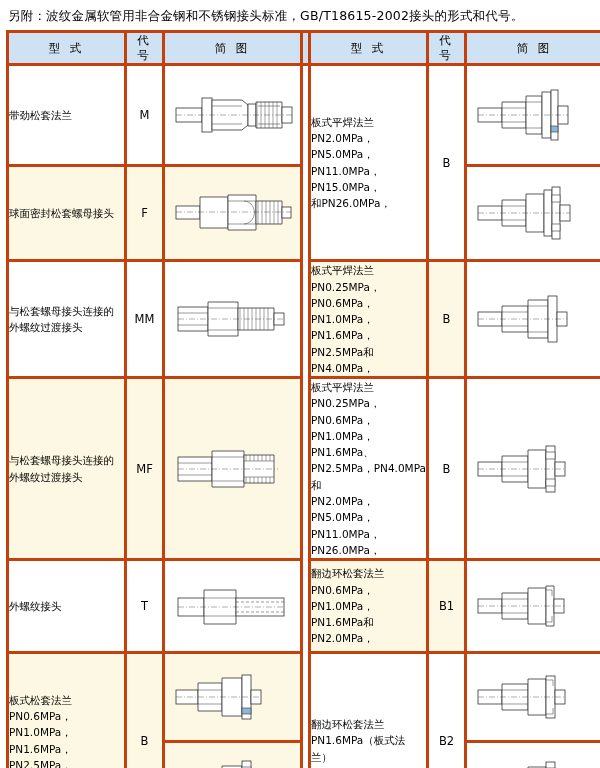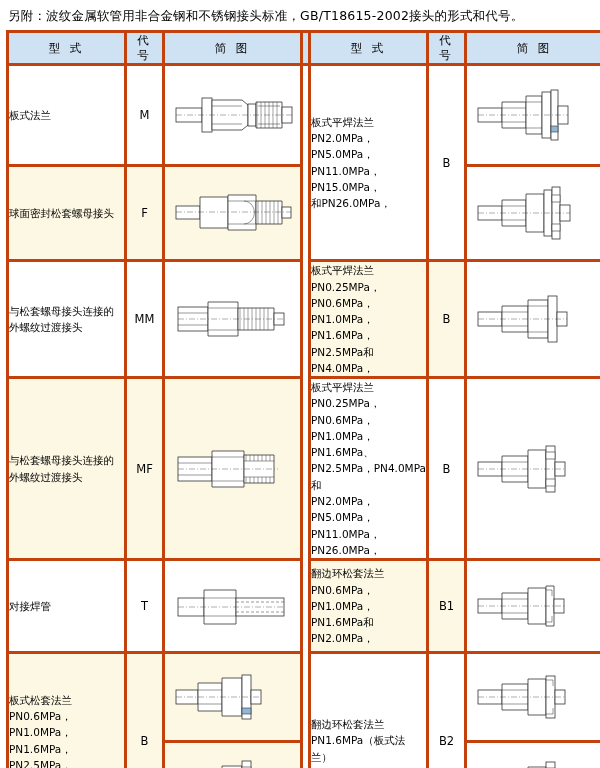--- a/index.html
+++ b/index.html
@@ -99,21 +99,21 @@
       <td>型      式</td>
       <td>代  号</td>
       <td>简     图</td>
       <td class="sep"></td>
       <td>型      式</td>
       <td>代  号</td>
       <td>简     图</td>
     </tr>
 
     <tr>
-      <td class="white celltext" style="height:98px">板式法兰</td>
+      <td class="white celltext" style="height:98px">带劲松套法兰</td>
       <td class="white code">M</td>
       <td class="white">
         <div class="figwrap">
           <svg width="126" height="62" viewBox="0 0 126 62">
             <g fill="#ffffff" stroke="#333" stroke-width="0.8">
               <rect x="6" y="24" width="26" height="14"></rect>
               <rect x="32" y="14" width="10" height="34"></rect>
               <path d="M42 16 L72 16 L78 21 L78 41 L72 46 L42 46 Z"></path>
               <rect x="78" y="20" width="8" height="22"></rect>
               <path d="M86 18 L112 18 L112 44 L86 44 Z"></path>
@@ -352,21 +352,21 @@
               <line x1="6" y1="32" x2="93" y2="32" stroke-dasharray="6 2 1 2" stroke-width="0.4"></line>
               <line x1="30" y1="25" x2="56" y2="25"></line>
               <line x1="30" y1="39" x2="56" y2="39"></line>
             </g>
           </svg>
         </div>
       </td>
     </tr>
 
     <tr>
-      <td class="white celltext" style="height:90px">对接焊管</td>
+      <td class="white celltext" style="height:90px">外螺纹接头</td>
       <td class="white code">T</td>
       <td class="white">
         <div class="figwrap">
           <svg width="126" height="56" viewBox="0 0 126 56">
             <g fill="#ffffff" stroke="#333" stroke-width="0.8">
               <rect x="8" y="20" width="26" height="18"></rect>
               <path d="M34 12 L66 12 L66 46 L34 46 Z"></path>
               <rect x="66" y="20" width="48" height="18"></rect>
             </g>
             <g stroke="#333" stroke-width="0.5" fill="none">

